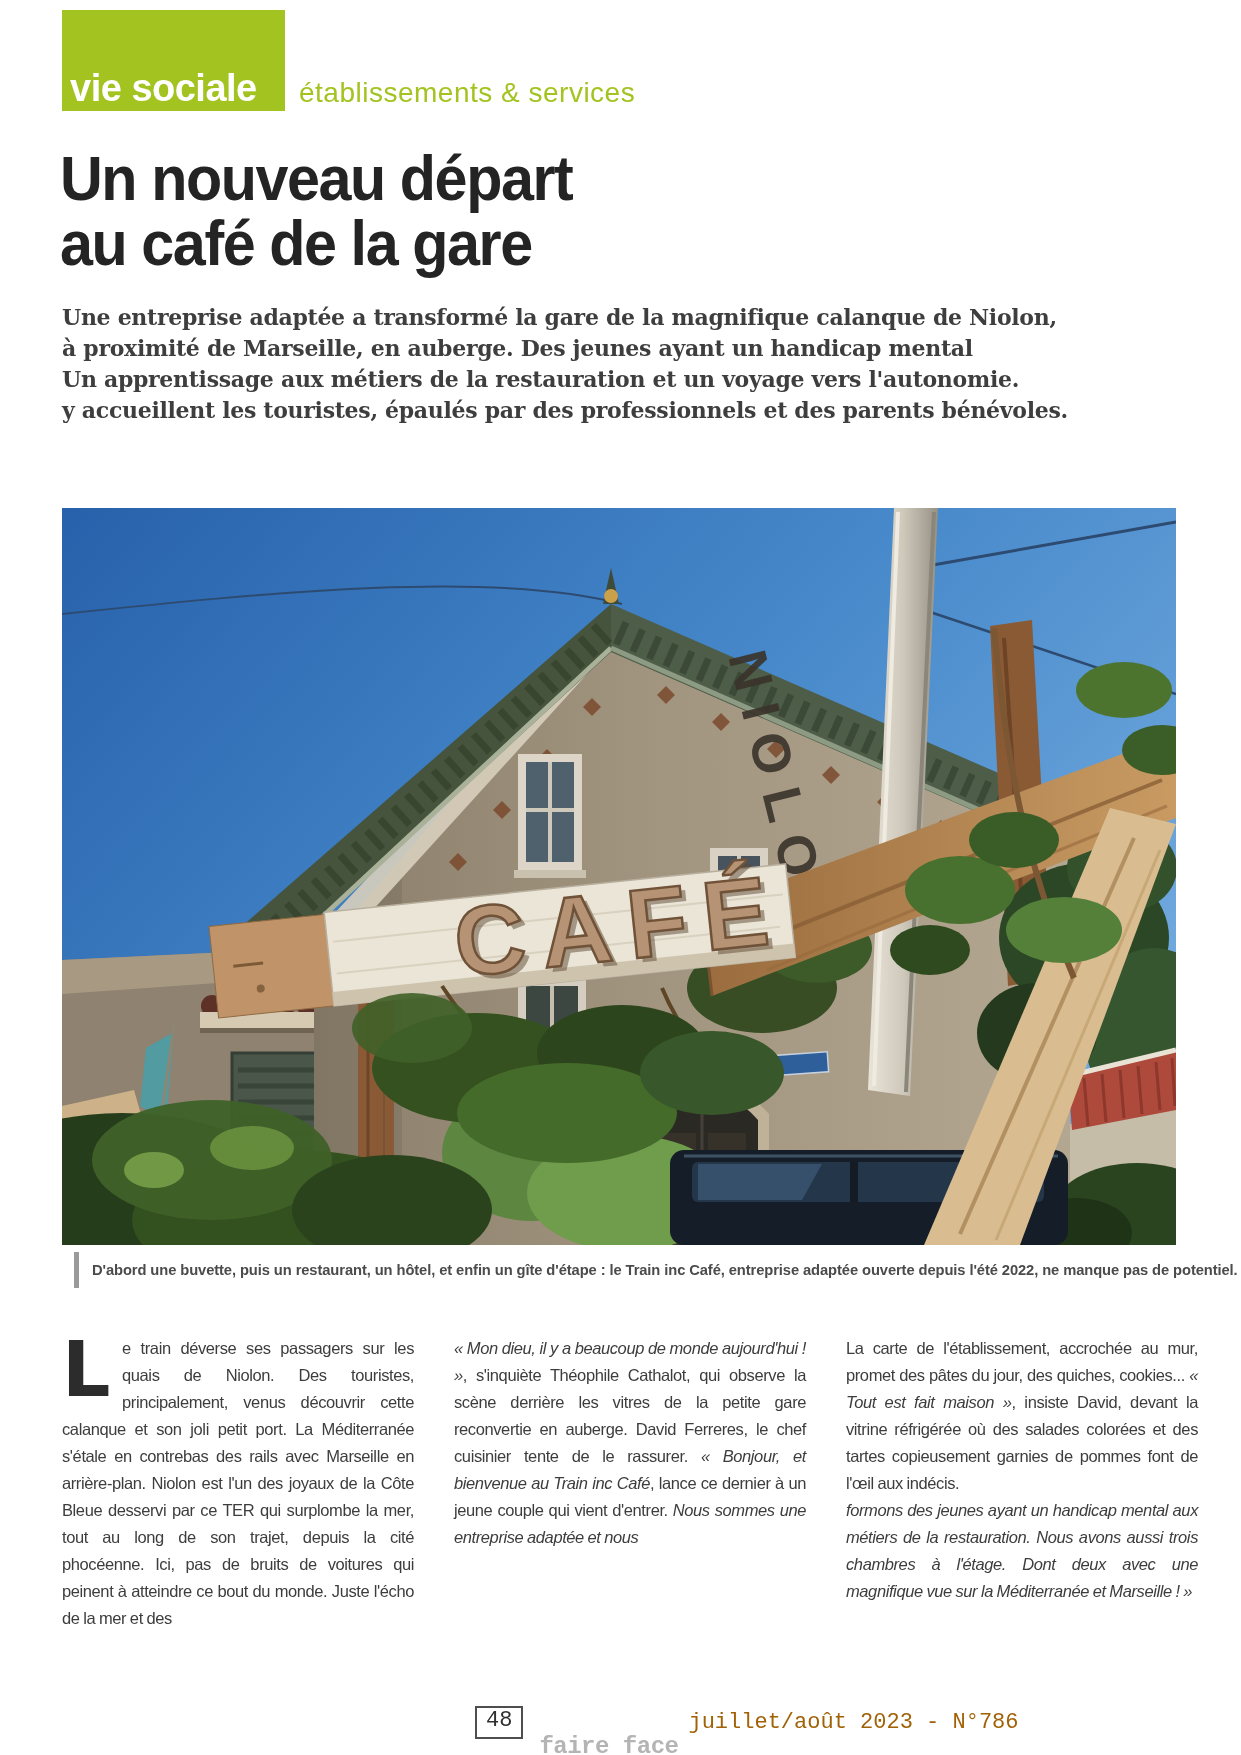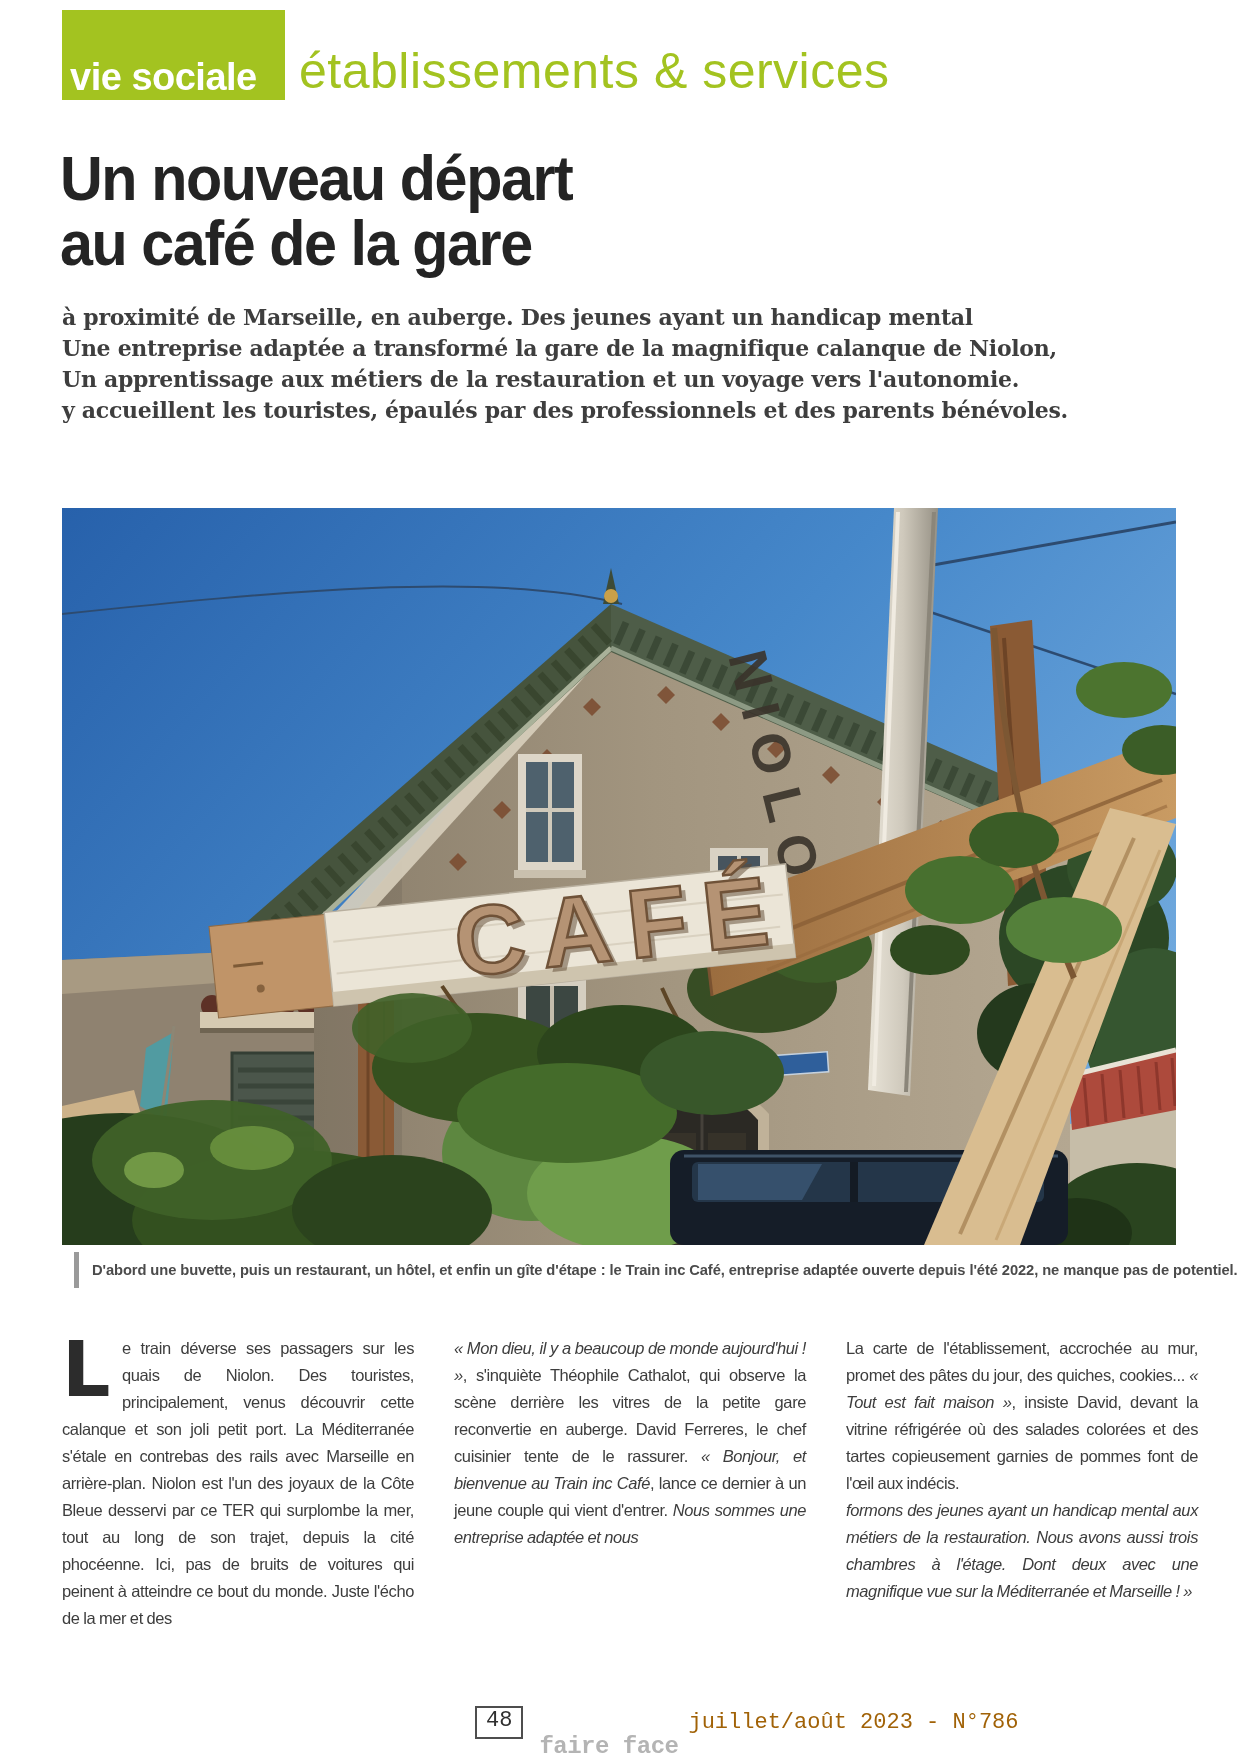--- a/index.html
+++ b/index.html
@@ -4,25 +4,25 @@
 <style>
   html, body { margin: 0; padding: 0; background: #ffffff; }
   .page {
     position: relative; width: 1241px; height: 1755px;
     background: #ffffff; overflow: hidden;
     font-family: "Liberation Sans", sans-serif;
   }
   
   .kicker { position: absolute; left: 62px; top: 10px; display: flex; align-items: flex-end; }
   .kicker-box {
-    background: #a3c320; height: 90px; min-width: 223px; box-sizing: border-box;
+    background: #a3c320; height: 101px; min-width: 223px; box-sizing: border-box;
     display: flex; align-items: flex-end; padding: 0 12px 4px 8px;
   }
   .kicker-box span { color: #ffffff; font-size: 38px; font-weight: bold; letter-spacing: -0.5px; line-height: 1; }
-  .kicker-sub { color: #a3c320; font-size: 50px; font-weight: 400; margin-left: 14px; padding-bottom: 4px; line-height: 1; letter-spacing: 0.5px; }
+  .kicker-sub { color: #a3c320; font-size: 28px; font-weight: 400; margin-left: 14px; padding-bottom: 4px; line-height: 1; letter-spacing: 0.5px; }
   
   .title {
     position: absolute; left: 60px; top: 146px; margin: 0;
     font-size: 63px; line-height: 65px; font-weight: bold; color: #242424;
     letter-spacing: -1.5px; transform: scaleX(0.94); transform-origin: left top;
   }
   
   .standfirst {
     position: absolute; left: 62px; top: 302px;
     font-family: "DejaVu Serif", serif; font-weight: bold;
@@ -73,22 +73,22 @@
     </div>
     <div class="kicker-sub">établissements &amp; services</div>
   </header>
 
   <h1 class="title">
     <div>Un nouveau départ</div>
     <div>au café de la gare</div>
   </h1>
 
   <div class="standfirst">
+    <div>Une entreprise adaptée a transformé la gare de la magnifique calanque de Niolon,</div>
     <div>à proximité de Marseille, en auberge. Des jeunes ayant un handicap mental</div>
-    <div>Une entreprise adaptée a transformé la gare de la magnifique calanque de Niolon,</div>
     <div>Un apprentissage aux métiers de la restauration et un voyage vers l'autonomie.</div>
     <div>y accueillent les touristes, épaulés par des professionnels et des parents bénévoles.</div>
   </div>
 
   <figure class="photo">
     <svg viewBox="0 0 1114 737" width="1114" height="737" xmlns="http://www.w3.org/2000/svg">
       <defs>
         <linearGradient id="skyG" x1="0" y1="0" x2="1" y2="0.6">
           <stop offset="0" stop-color="#2761ab"></stop>
           <stop offset="0.55" stop-color="#4688ca"></stop>

